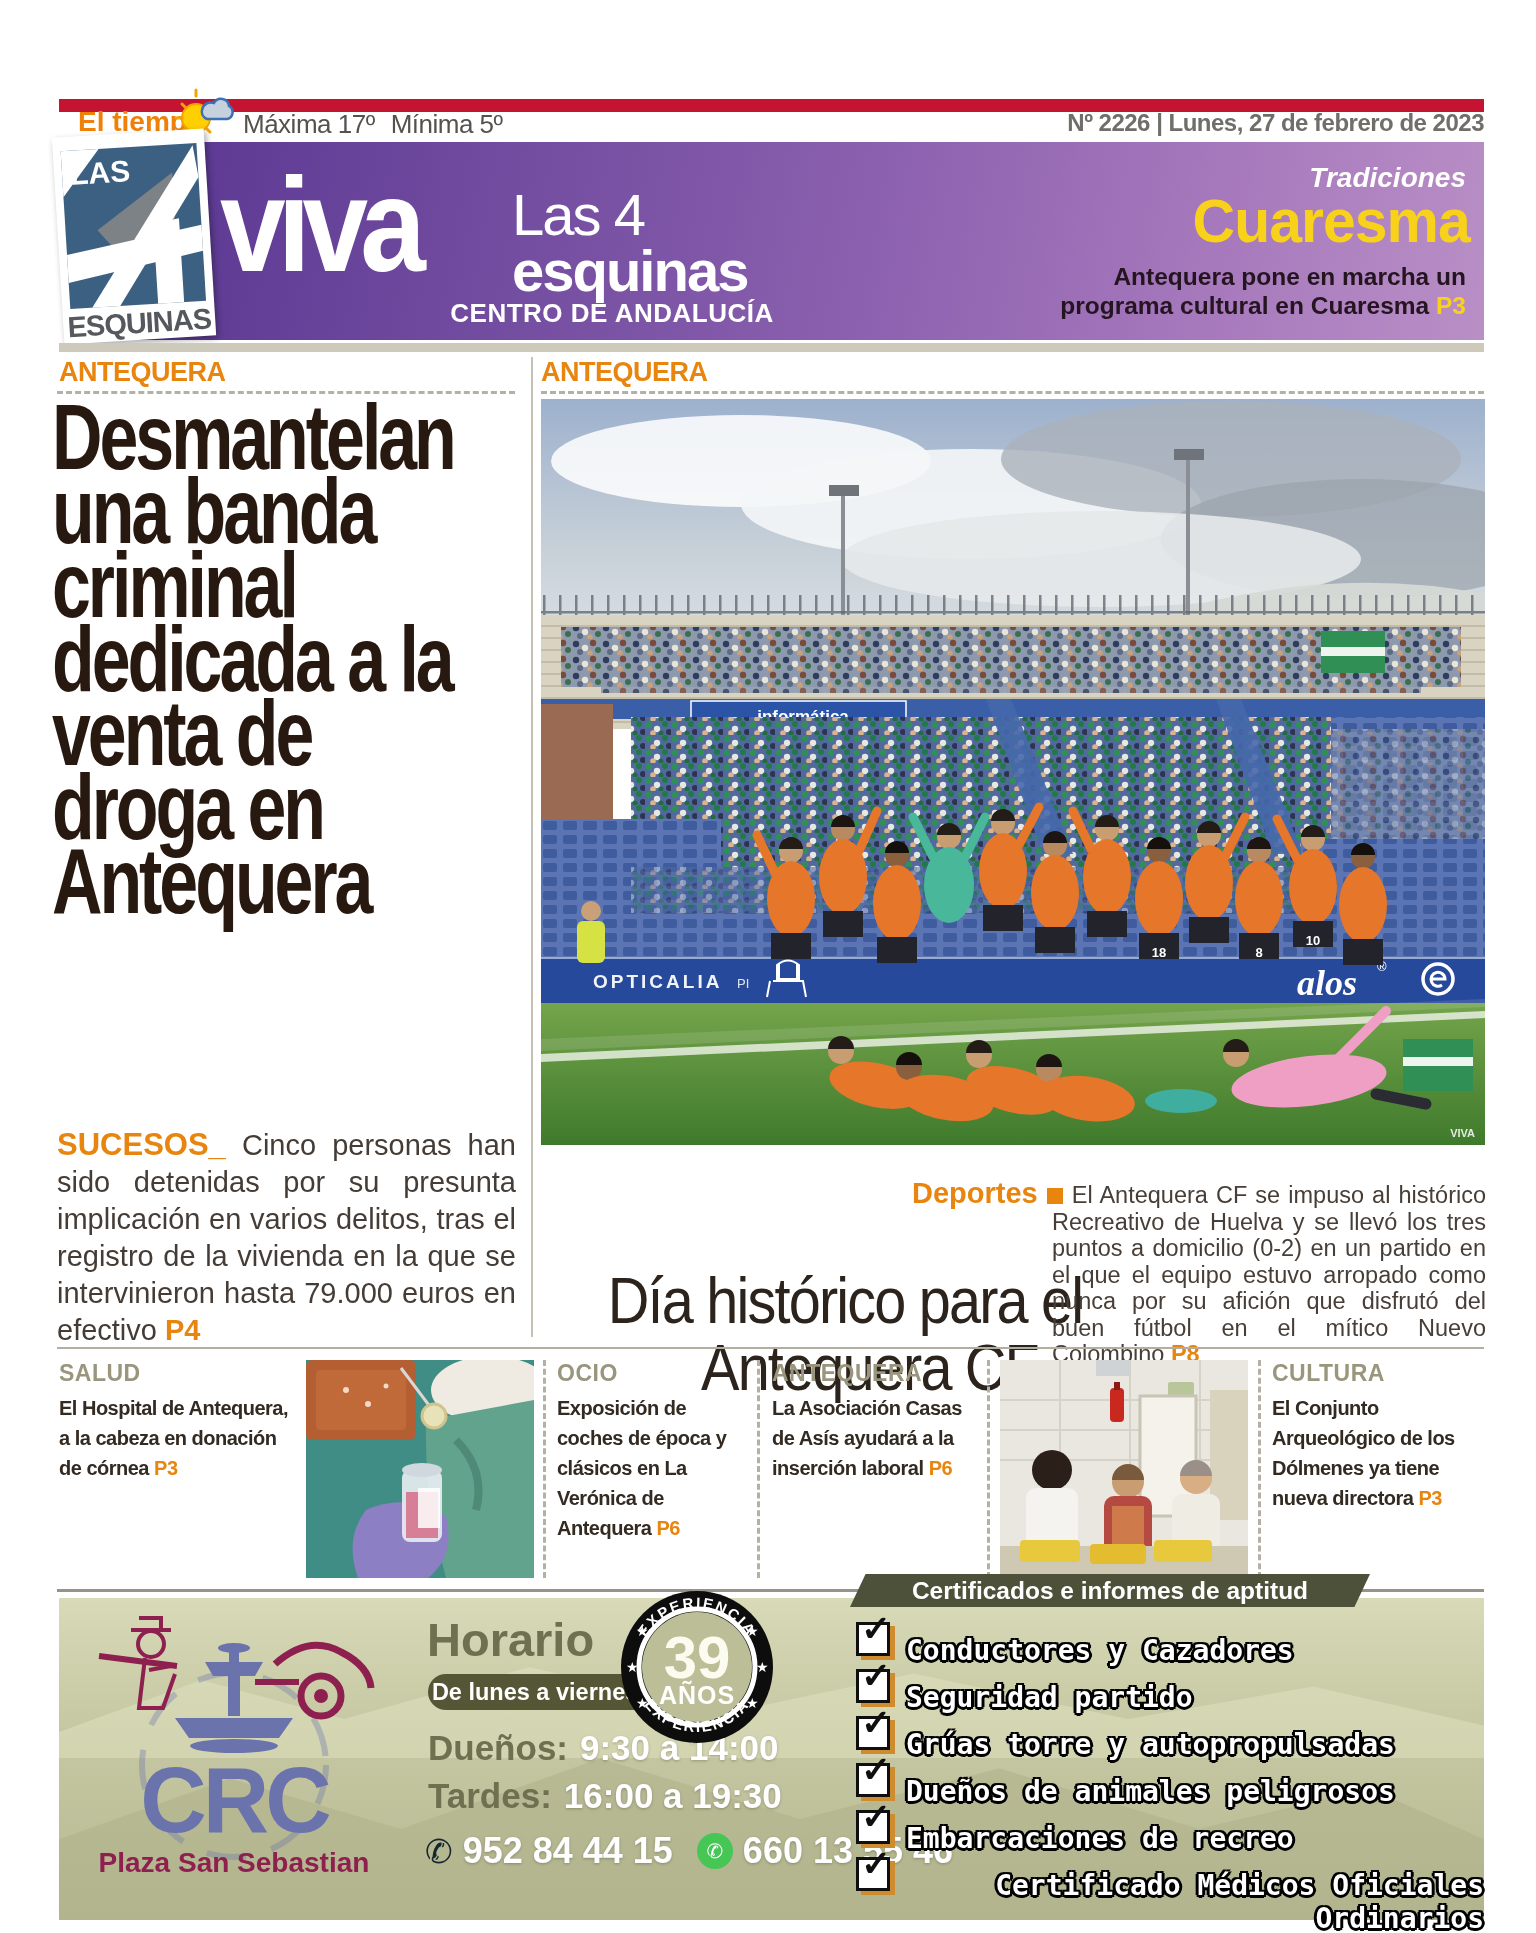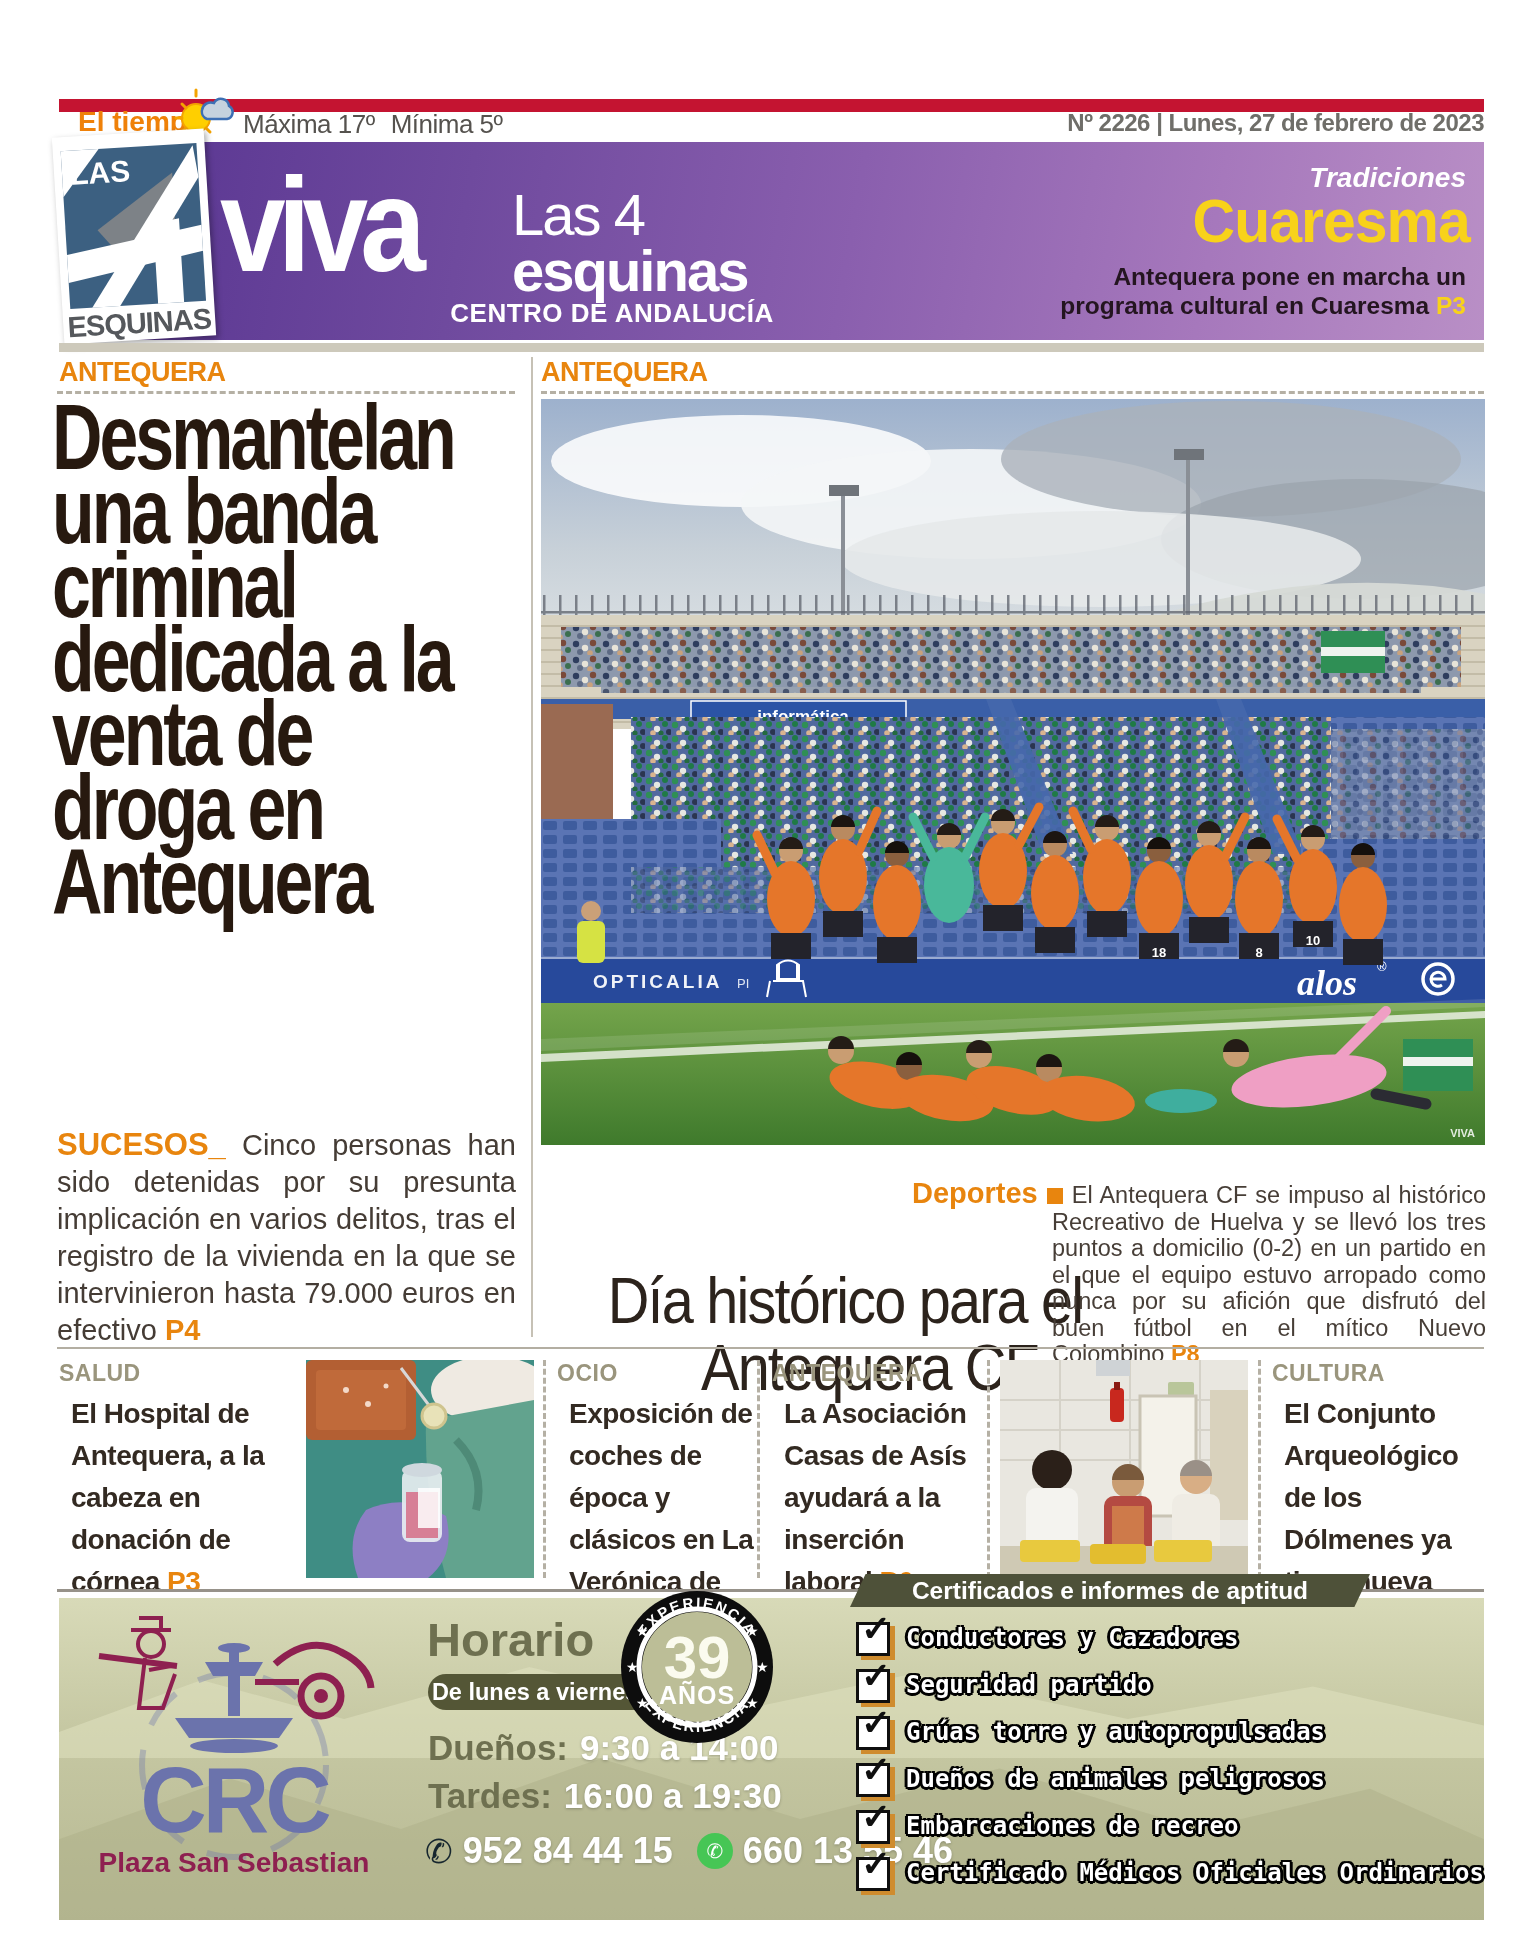--- a/index.html
+++ b/index.html
@@ -37,21 +37,21 @@
   
   .photo{left:541px;top:399px;width:944px;height:746px;}
   .dephead{left:560px;top:1268px;width:478px;text-align:right;}
   .dephead div{font-size:64px;font-weight:400;letter-spacing:-2px;color:#2c231c;line-height:67px;transform:scaleX(.9);transform-origin:right top;white-space:nowrap;}
   .depbody{left:912px;top:1180px;width:574px;font-size:23.5px;line-height:26.5px;color:#473e37;text-align:justify;padding-left:140px;text-indent:-140px;box-sizing:border-box;}
   .deplabel{font-size:29px;font-weight:800;color:#e8850e;}
   .depsq{display:inline-block;width:16px;height:16px;background:#e8850e;margin:0 9px -1px 9px;}
   
   .stripdiv{left:57px;top:1347px;width:1427px;height:2px;background:#b3aea2;}
   .brief .bk{font-size:23px;font-weight:800;color:#9a957d;letter-spacing:.5px;}
-  .brief .bh{margin-top:6px;font-size:28px;font-weight:800;line-height:42px;color:#332a22;letter-spacing:-0.5px;margin-left:12px;}
+  .brief .bh{margin-top:6px;font-size:20px;font-weight:800;line-height:30px;color:#332a22;letter-spacing:-0.5px;}
   .vdash{border-left:3px dashed #b5b0a4;width:0;height:218px;top:1360px;}
   .sphoto{top:1360px;height:218px;}
   
   .rulebot{left:57px;top:1589px;width:1427px;height:3px;background:#97928a;}
   .ad{left:59px;top:1598px;width:1425px;height:322px;background:linear-gradient(180deg,#d8dab8 0%,#c6c8a3 40%,#b7b993 100%);overflow:visible;}
   .adhill1{position:absolute;left:0;top:120px;width:1425px;height:202px;background:#aeb08a;clip-path:polygon(0 60%,12% 30%,24% 55%,38% 20%,52% 50%,66% 25%,80% 55%,92% 35%,100% 60%,100% 100%,0 100%);opacity:.55;}
   .adhill2{position:absolute;left:0;top:30px;width:1425px;height:130px;background:#e1e3c2;clip-path:polygon(0 80%,10% 40%,20% 70%,33% 30%,47% 65%,60% 35%,75% 70%,88% 45%,100% 75%,100% 100%,0 100%);opacity:.5;}
   .htitle{position:absolute;left:368px;top:14px;font-size:47px;font-weight:800;color:#6e7050;}
   .pill{position:absolute;left:369px;top:76px;width:222px;height:36px;background:#545636;border-radius:18px;color:#fff;font-size:23.5px;font-weight:800;text-align:center;line-height:36px;}
   .schedrow{position:absolute;font-size:35px;font-weight:800;white-space:nowrap;}
@@ -59,21 +59,21 @@
   .schedrow .tim{color:#fff;text-shadow:0 1px 3px rgba(0,0,0,.25);}
   .phones{position:absolute;left:366px;top:232px;display:flex;align-items:center;font-size:36px;font-weight:800;color:#fff;white-space:nowrap;}
   .phones .pico{font-size:33px;color:#16262e;font-weight:400;margin-right:10px;}
   .phones .num{text-shadow:0 1px 3px rgba(0,0,0,.25);}
   .wacircle{width:36px;height:36px;border-radius:50%;background:#46c655;color:#fff;font-size:20px;display:inline-flex;align-items:center;justify-content:center;margin:0 10px 0 24px;font-weight:400;}
   .badge{position:absolute;left:559px;top:-10px;width:158px;height:158px;}
   .banner{position:absolute;left:791px;top:-24px;width:520px;height:33px;background:#4e5139;clip-path:polygon(3% 0,100% 0,97% 100%,0 100%);color:#fff;font-size:24.5px;font-weight:800;text-align:center;line-height:33px;z-index:3;}
   .chk{position:absolute;left:797px;display:flex;align-items:flex-start;}
   .box{position:relative;width:28px;height:28px;background:#fff;border:3px solid #0f0f0f;box-shadow:5px 4px 0 #cf8c2e;margin-right:16px;flex:none;}
   .box .tick{position:absolute;left:2px;top:-14px;font-size:36px;font-weight:800;color:#0f0f0f;line-height:1;}
-  .chktxt{font-family:"DejaVu Sans Mono",monospace;font-size:24px;font-weight:700;color:#fff;letter-spacing:0;margin-top:2px;
+  .chktxt{font-family:"DejaVu Sans Mono",monospace;font-size:28px;font-weight:700;color:#fff;letter-spacing:0;margin-top:12px;
     text-shadow:-2px -2px 0 #000,2px -2px 0 #000,-2px 2px 0 #000,2px 2px 0 #000,0 3px 0 #000,3px 0 0 #000,-3px 0 0 #000;text-align:right;}
 </style>
 </head>
 <body>
 
 <div class="abs topbar"></div>
 <div class="abs wlabel">El tiempo</div>
 <svg class="abs" style="left:168px;top:84px" width="66" height="60" viewBox="0 0 66 60">
   <circle cx="28" cy="34" r="14" fill="#ffcf00" stroke="#f4a300" stroke-width="2"></circle>
   <g stroke="#f4a300" stroke-width="3" stroke-linecap="round">

